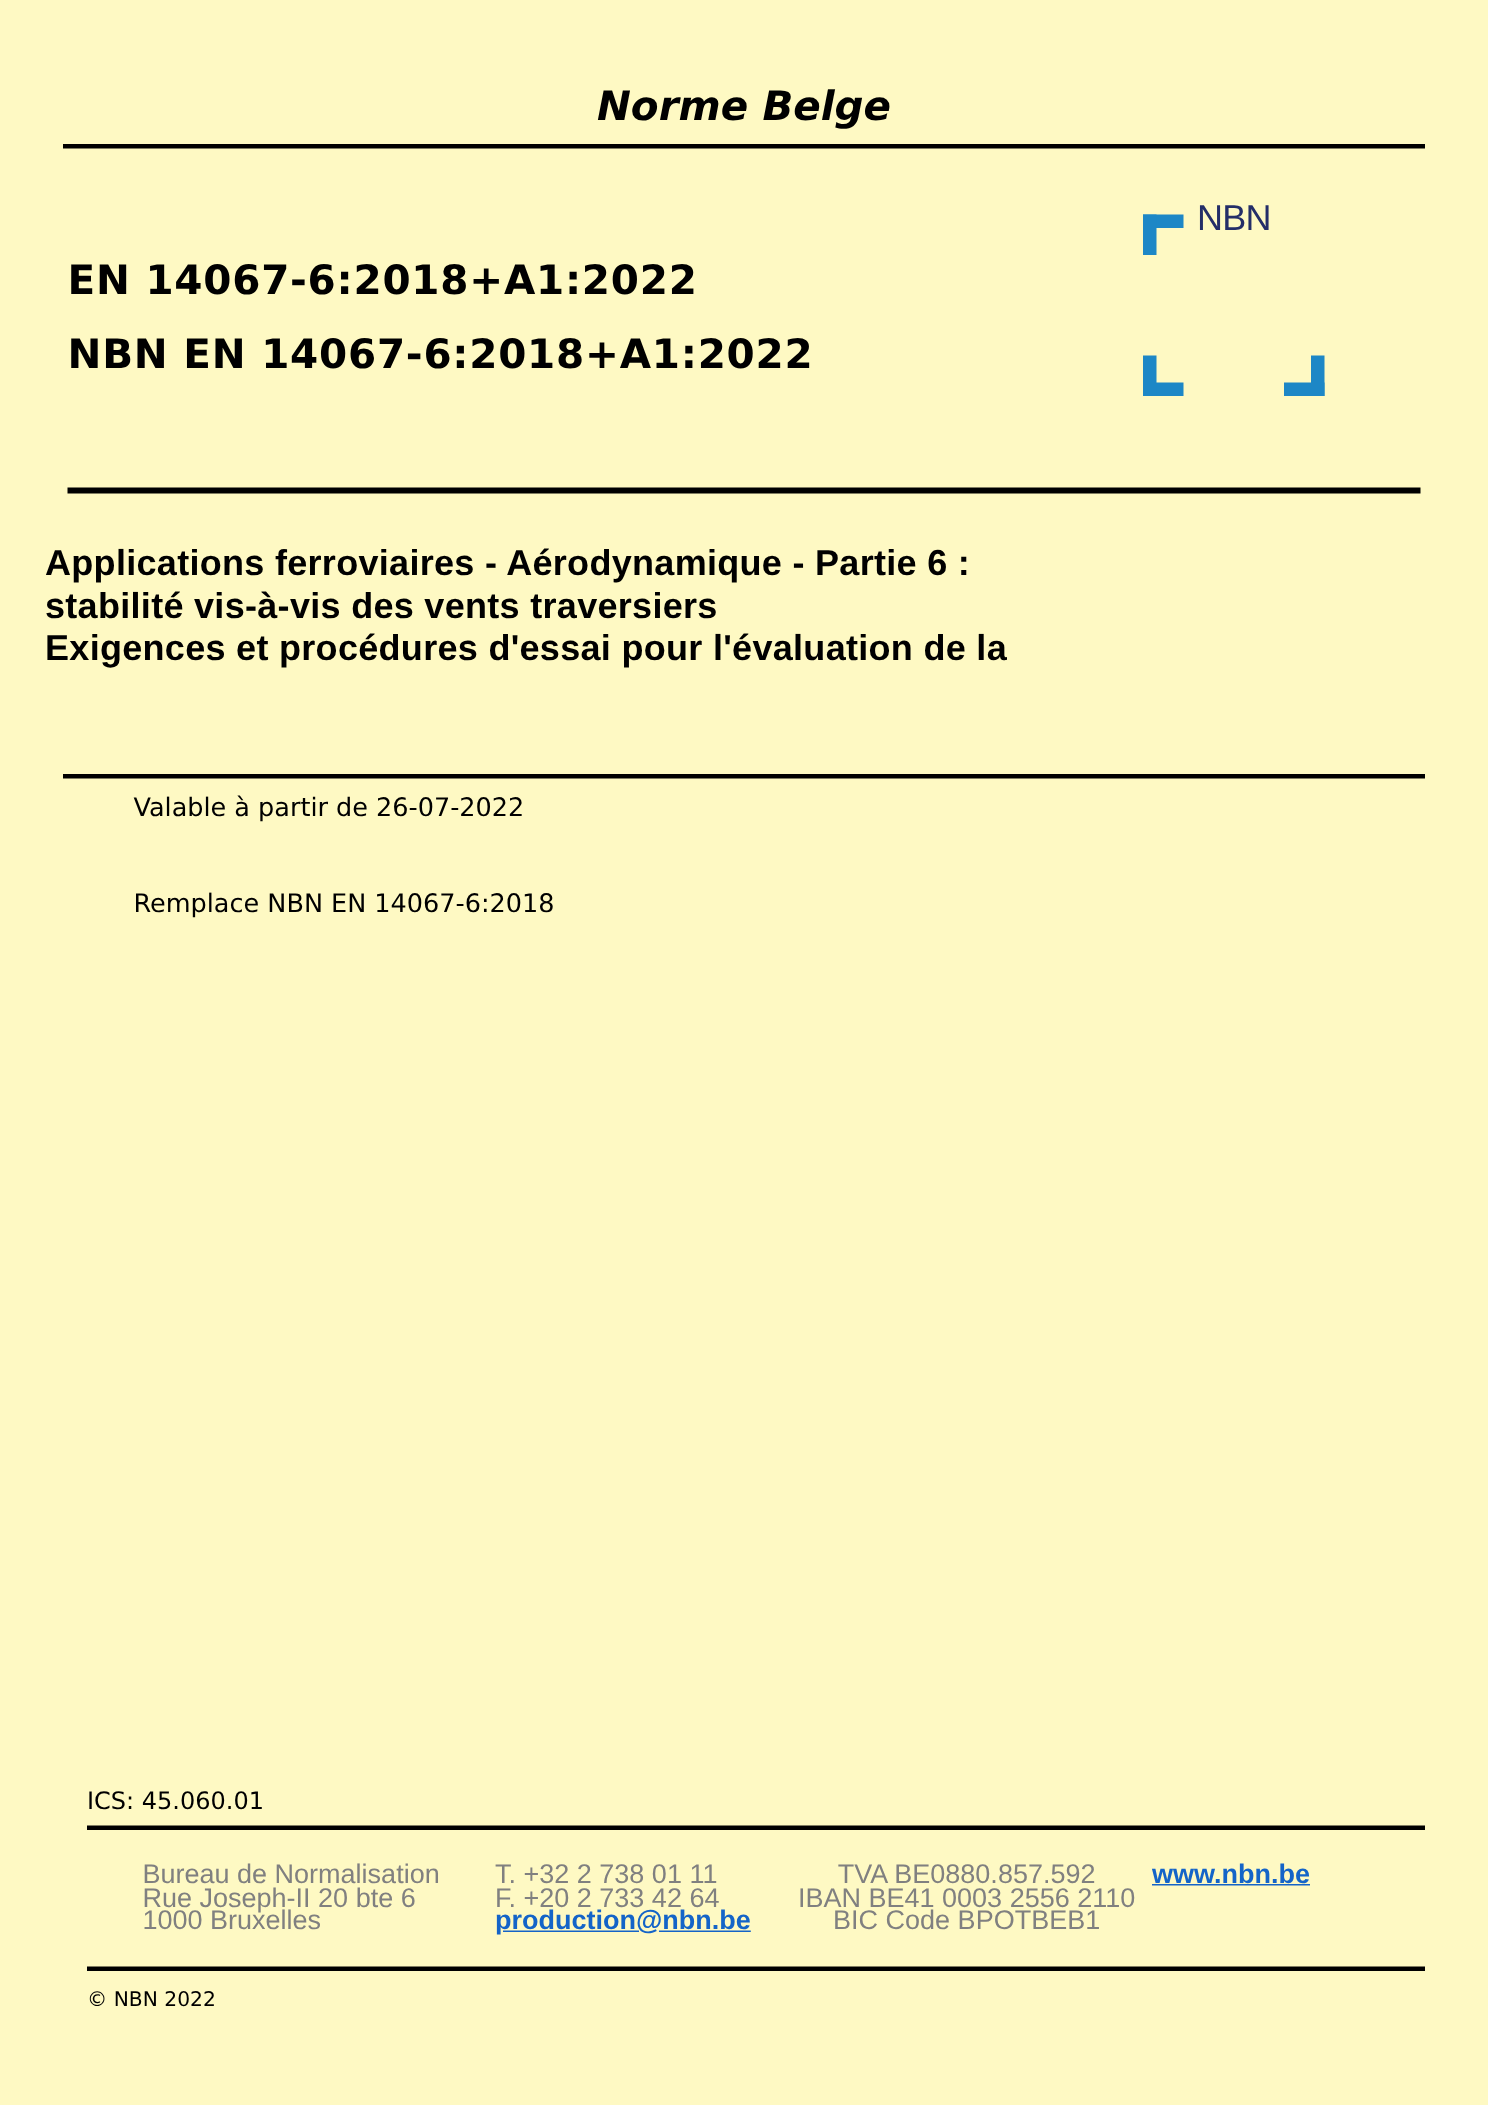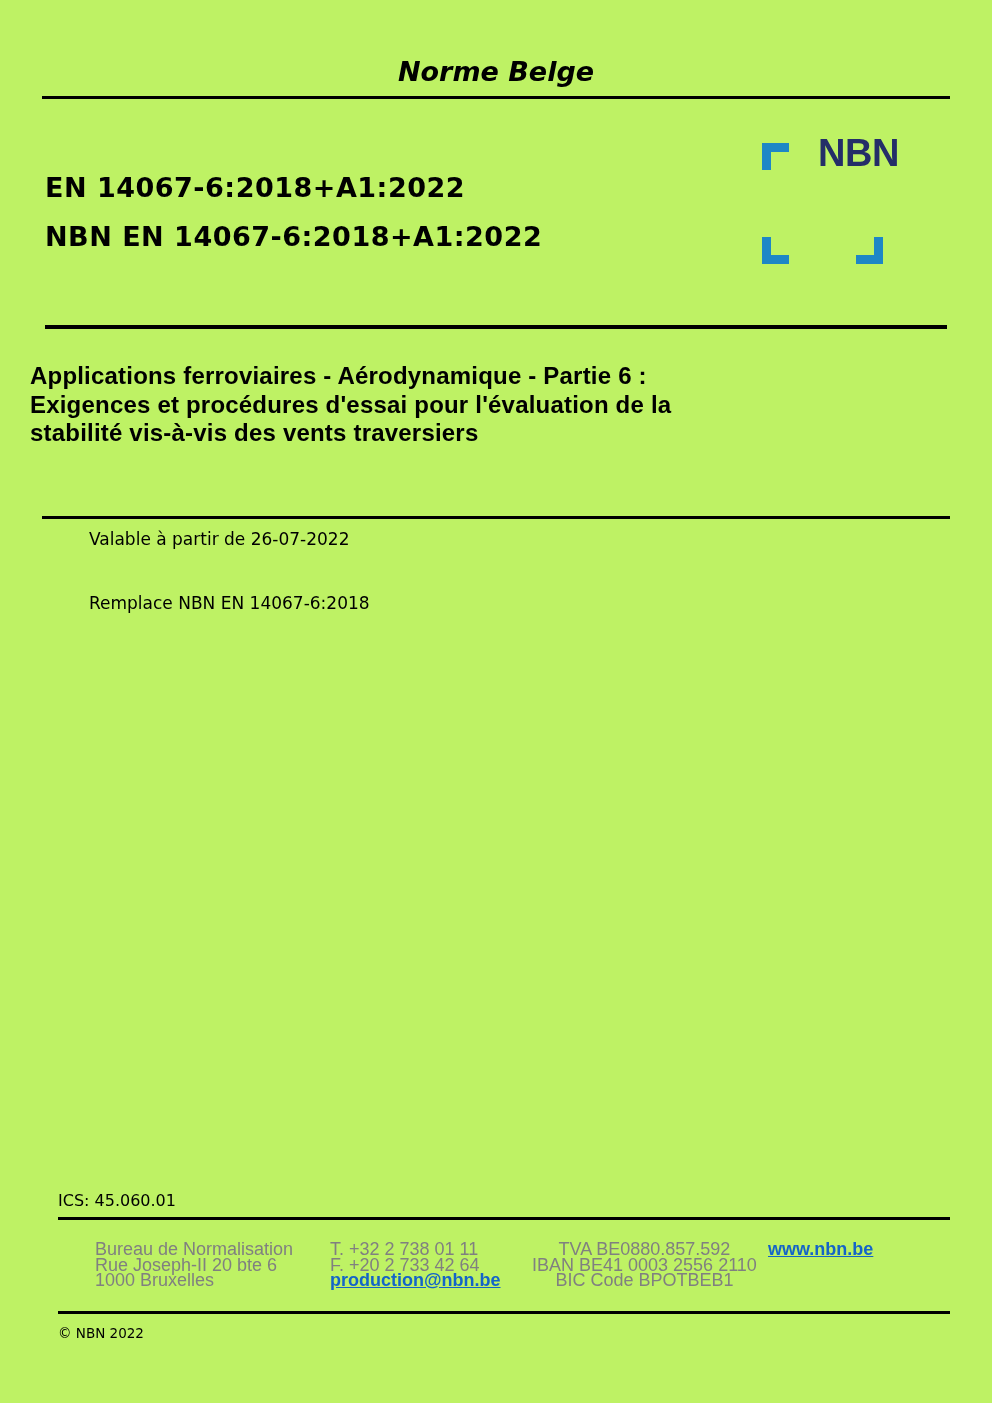--- a/index.html
+++ b/index.html
@@ -1,21 +1,21 @@
 <!DOCTYPE html>
 <html><head>
 <meta charset="utf-8">
 <style>
   * { margin: 0; padding: 0; box-sizing: border-box; }
   html, body { background: #ffffff; }
   .page {
     position: relative;
     width: 992px;
     height: 1403px;
-    background: #bef264;
+    background: #fef9c3;
     font-family: "DejaVu Sans", sans-serif;
     color: #000000;
     overflow: hidden;
   }
   .header-title {
     position: absolute;
     top: 56px; left: 0; width: 100%;
     text-align: center;
     font-family: "DejaVu Sans", sans-serif;
     font-weight: bold;
@@ -37,24 +37,24 @@
     font-size: 27px;
     letter-spacing: 0.5px;
     white-space: nowrap;
   }
   .code-1 { top: 172px; }
   .code-2 { top: 221px; }
 
   
   .logo { position: absolute; left: 762px; top: 138px; width: 124px; height: 126px; }
   .logo-text {
-    position: absolute; left: 56px; top: -6px;
+    position: absolute; left: 36px; top: -6px;
     font-family: "Liberation Sans", sans-serif;
-    font-weight: bold;
-    font-size: 38px;
+    font-weight: normal;
+    font-size: 24px;
     letter-spacing: -0.5px;
     color: #242e68;
   }
   .bracket { position: absolute; width: 27px; height: 27px; }
   .bracket-tl { left: 0; top: 5px;  border-top: 9px solid #1d87c6;    border-left: 9px solid #1d87c6; }
   .bracket-bl { left: 0; bottom: 0; border-bottom: 9px solid #1d87c6; border-left: 9px solid #1d87c6; }
   .bracket-br { right: 3px; bottom: 0; border-bottom: 9px solid #1d87c6; border-right: 9px solid #1d87c6; }
 
   .doc-title {
     position: absolute;
@@ -129,22 +129,22 @@
     <span class="bracket bracket-tl"></span>
     <span class="logo-text">NBN</span>
     <span class="bracket bracket-bl"></span>
     <span class="bracket bracket-br"></span>
   </div>
 
   <div class="rule rule-2"></div>
 
   <div class="doc-title">
     <div>Applications ferroviaires - Aérodynamique - Partie 6 :</div>
+    <div>stabilité vis-à-vis des vents traversiers</div>
     <div>Exigences et procédures d'essai pour l'évaluation de la</div>
-    <div>stabilité vis-à-vis des vents traversiers</div>
   </div>
 
   <div class="rule rule-3"></div>
 
   <div class="meta-line valid-from">Valable à partir de 26-07-2022</div>
   <div class="meta-line replaces">Remplace NBN EN 14067-6:2018</div>
 
   <div class="ics-line">ICS: 45.060.01</div>
   <div class="rule rule-4"></div>
 

